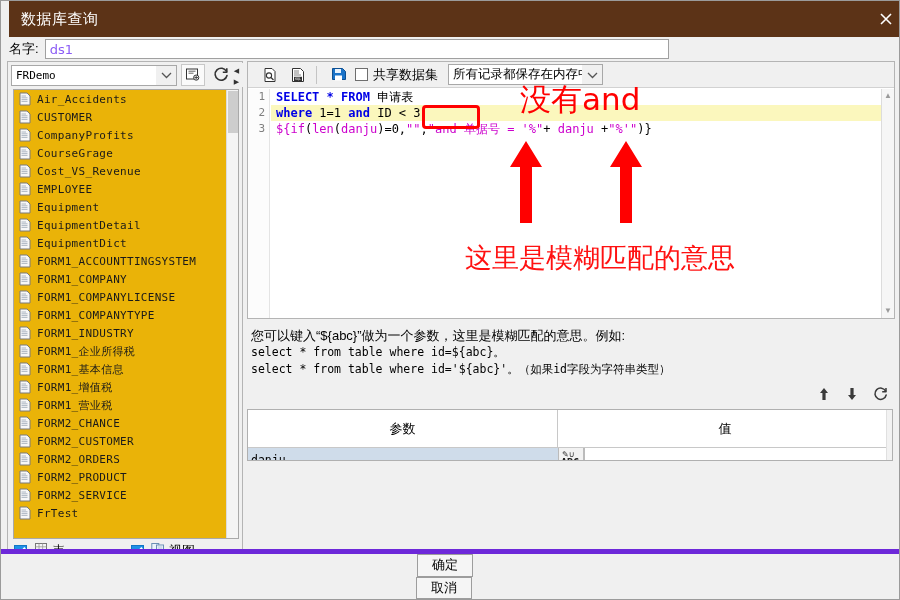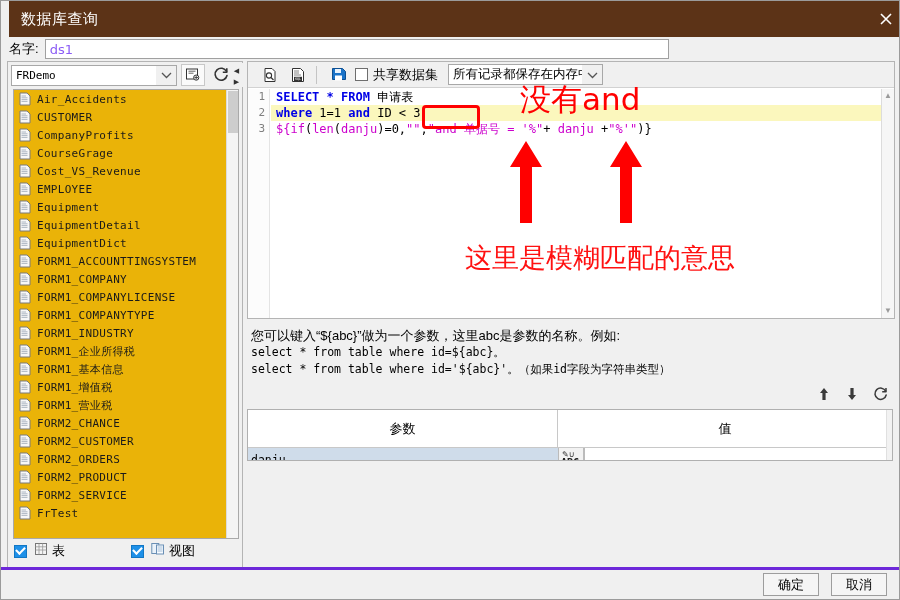--- a/index.html
+++ b/index.html
@@ -325,24 +325,24 @@
   }
   .prow .v { flex: 1; background: #ffffff; border-left: 1px solid #bbb; }
   .ptable .tscroll {
     position: absolute; right: 0; top: 0; width: 6px; height: 50px;
     background: #f2f2f2; border-left: 1px solid #e0e0e0;
   }
 
   
   .bottombar {
     position: absolute; left: 0; bottom: 0;
-    width: 900px; height: 32px;
-    background: #f0f0f0;
-    border-top: 3px solid #6d28d9;
-    display: flex; align-items: center; justify-content: flex-end;
+    width: 900px; height: 50px;
+    background: #f0f0f0;
+    border-top: 5px solid #6d28d9;
+    display: flex; align-items: center; justify-content: flex-end; flex-direction: column;
   }
   .btn {
     min-width: 56px; height: 23px;
     border: 1px solid #9d9d9d;
     background: #f5f5f5;
     font-size: 13px; color: #000;
     display: flex; align-items: center; justify-content: center;
     margin-right: 12px;
   }
   .btn:last-child { margin-right: 14px; }
@@ -672,21 +672,21 @@
       <div class="lines" id="codelines"><div class="ln"><span class="kw">SELECT</span><span class="plain"> </span><span class="kw">*</span><span class="plain"> </span><span class="kw">FROM</span><span class="plain"> 申请表</span></div><div class="ln hl"><span class="kw">where</span><span class="plain"> 1=1 </span><span class="kw">and</span><span class="plain"> ID </span><span class="plain">&lt;</span><span class="plain"> 3</span></div><div class="ln"><span class="mag">${</span><span class="mag">if</span><span class="blk">(</span><span class="mag">len</span><span class="blk">(</span><span class="mag">danju</span><span class="blk">)=0,</span><span class="mag">""</span><span class="blk">,</span><span class="mag">"and 单据号 = '%"</span><span class="blk">+ </span><span class="mag">danju</span><span class="blk"> +</span><span class="mag">"%'"</span><span class="blk">)}</span></div></div>
     </div>
 
     <div class="vscroll">
       <div class="ar">▲</div>
       <div class="ar">▼</div>
     </div>
   </div>
 
   <div class="help">
-    <div class="l1">您可以键入“${abc}”做为一个参数，这里abc是参数的名称。例如:</div>
+    <div class="l1">您可以键入“${abc}”做为一个参数，这里是模糊匹配的意思。例如:</div>
     <div class="l2">select * from table where id=${abc}。</div>
     <div class="l3">select * from table where id='${abc}'。（如果id字段为字符串类型）</div>
   </div>
 
   <div class="arrowrow">
     <div class="ab">
       <svg width="14" height="16" viewBox="0 0 14 16">
         <path d="M7 2 L11 7 H8.6 V14 H5.4 V7 H3 Z" fill="#3a3a3a"></path>
       </svg>
     </div>

